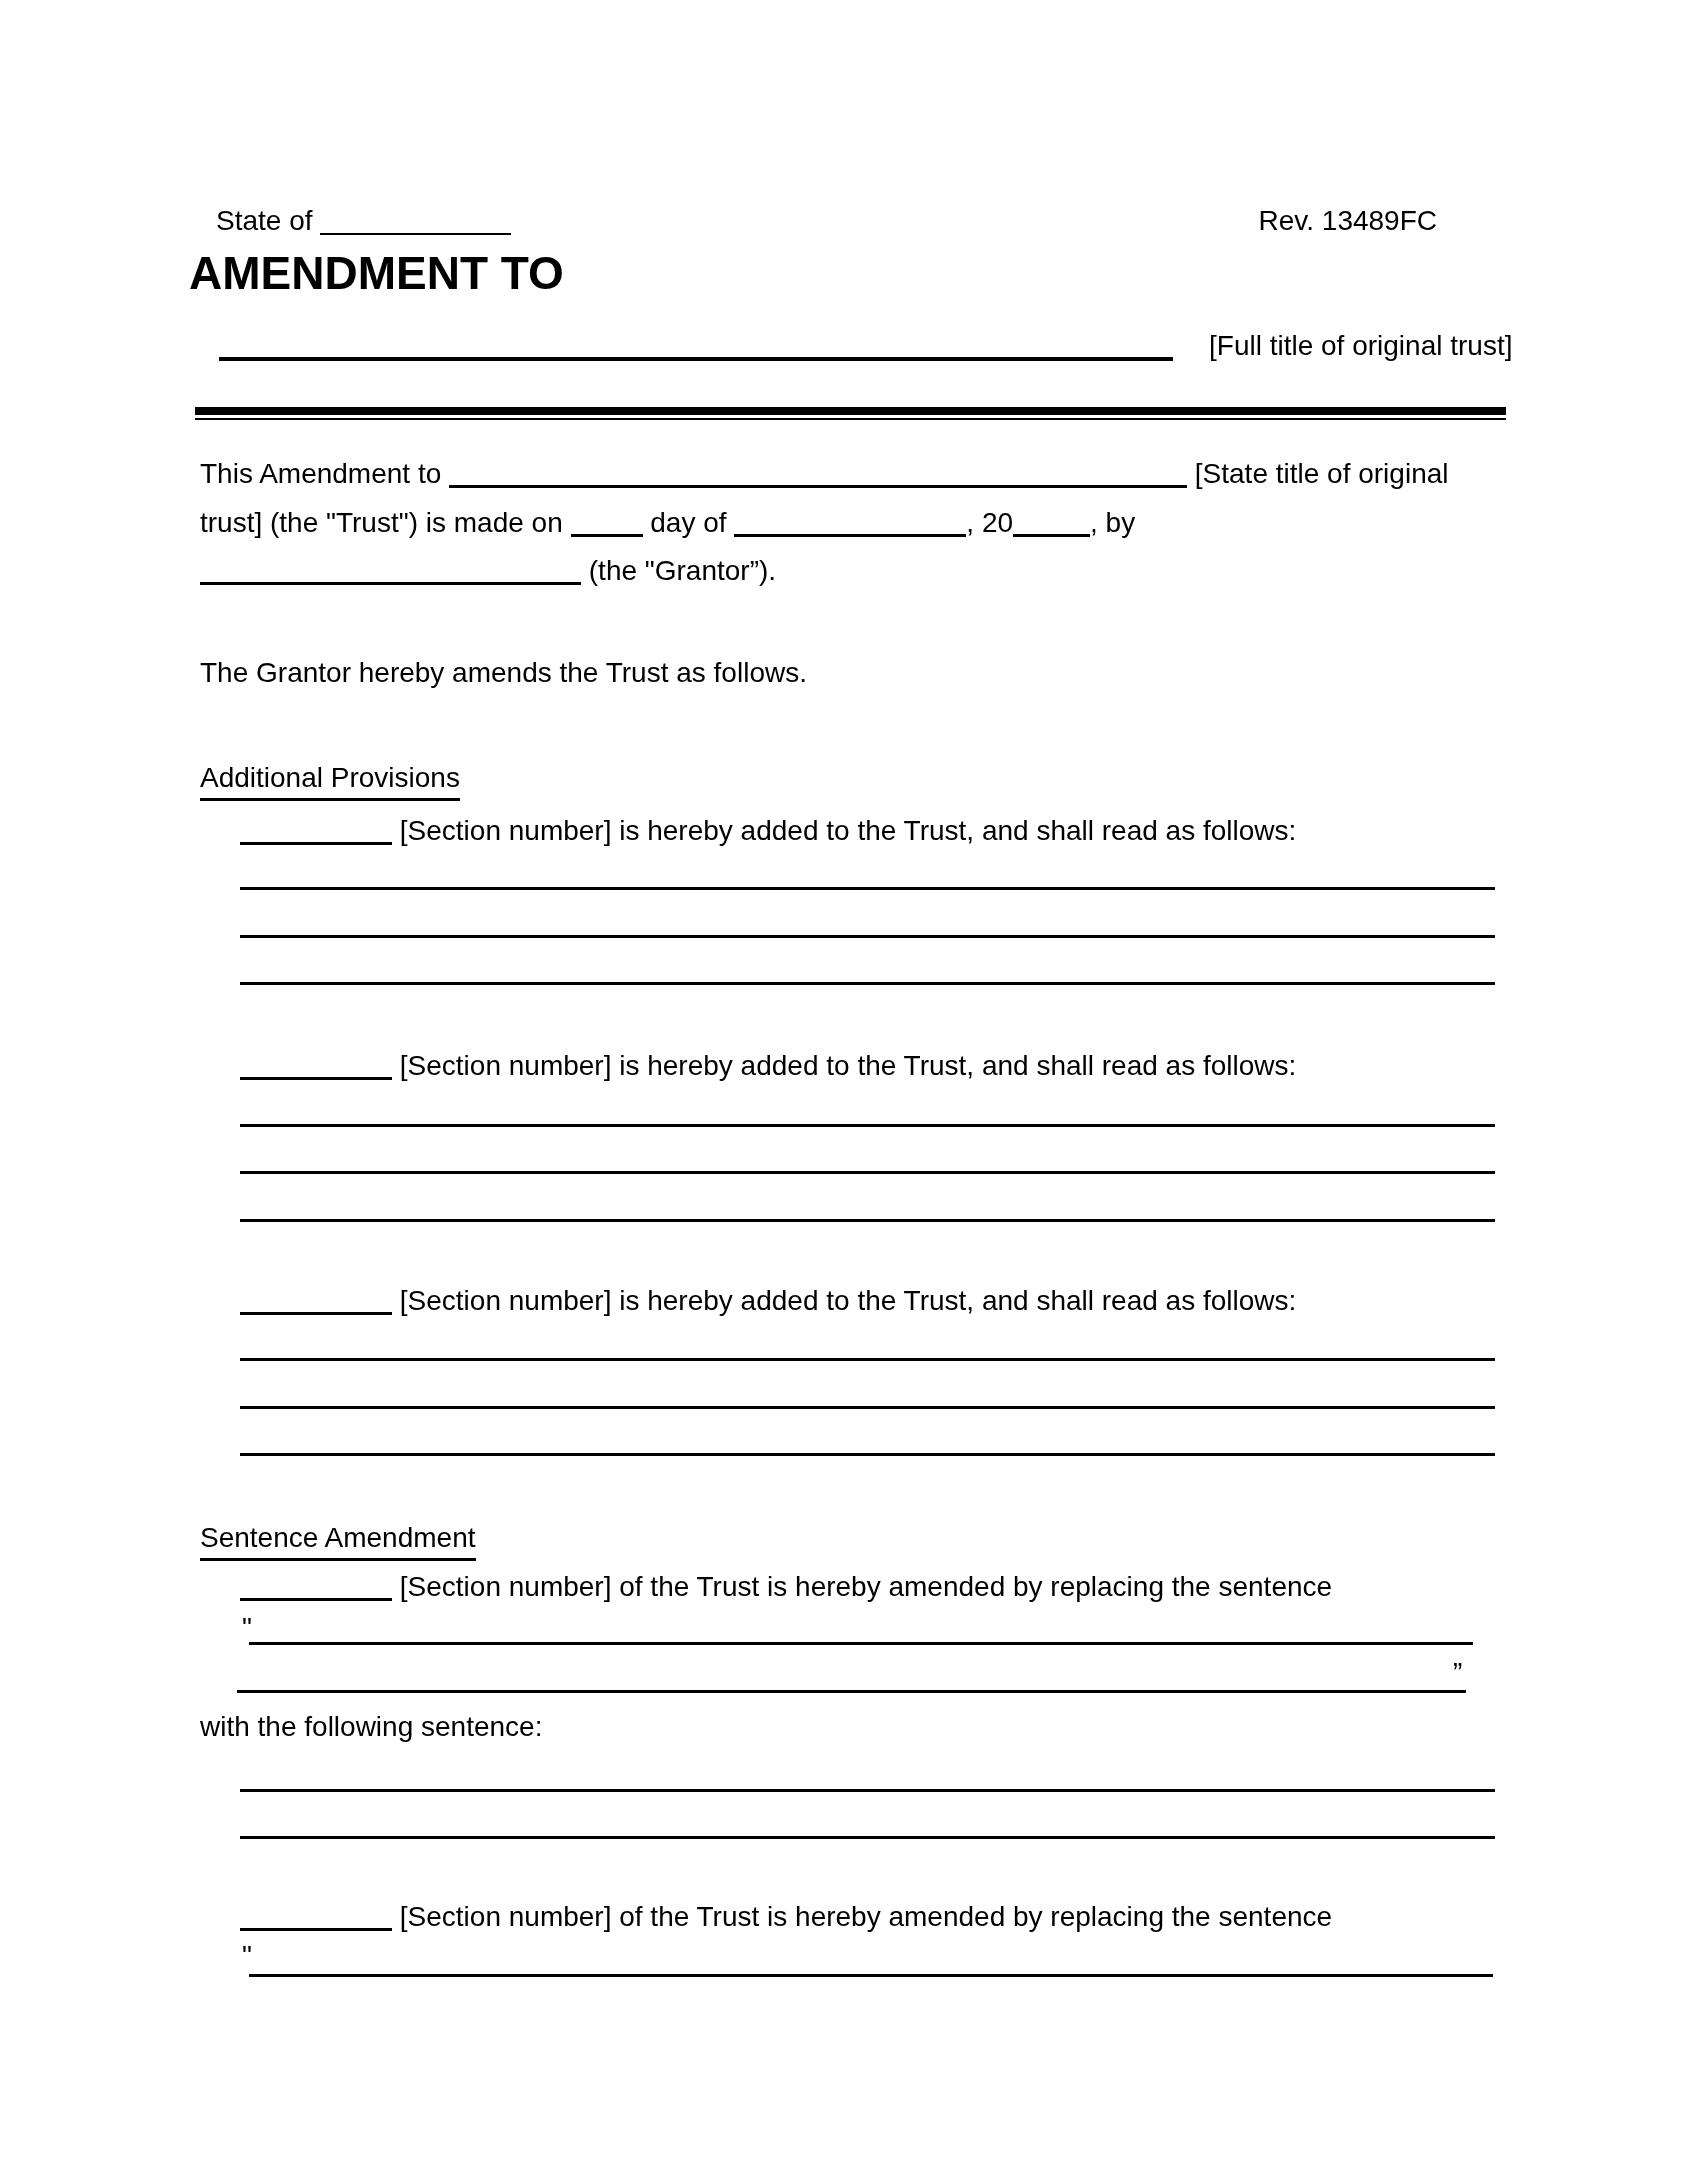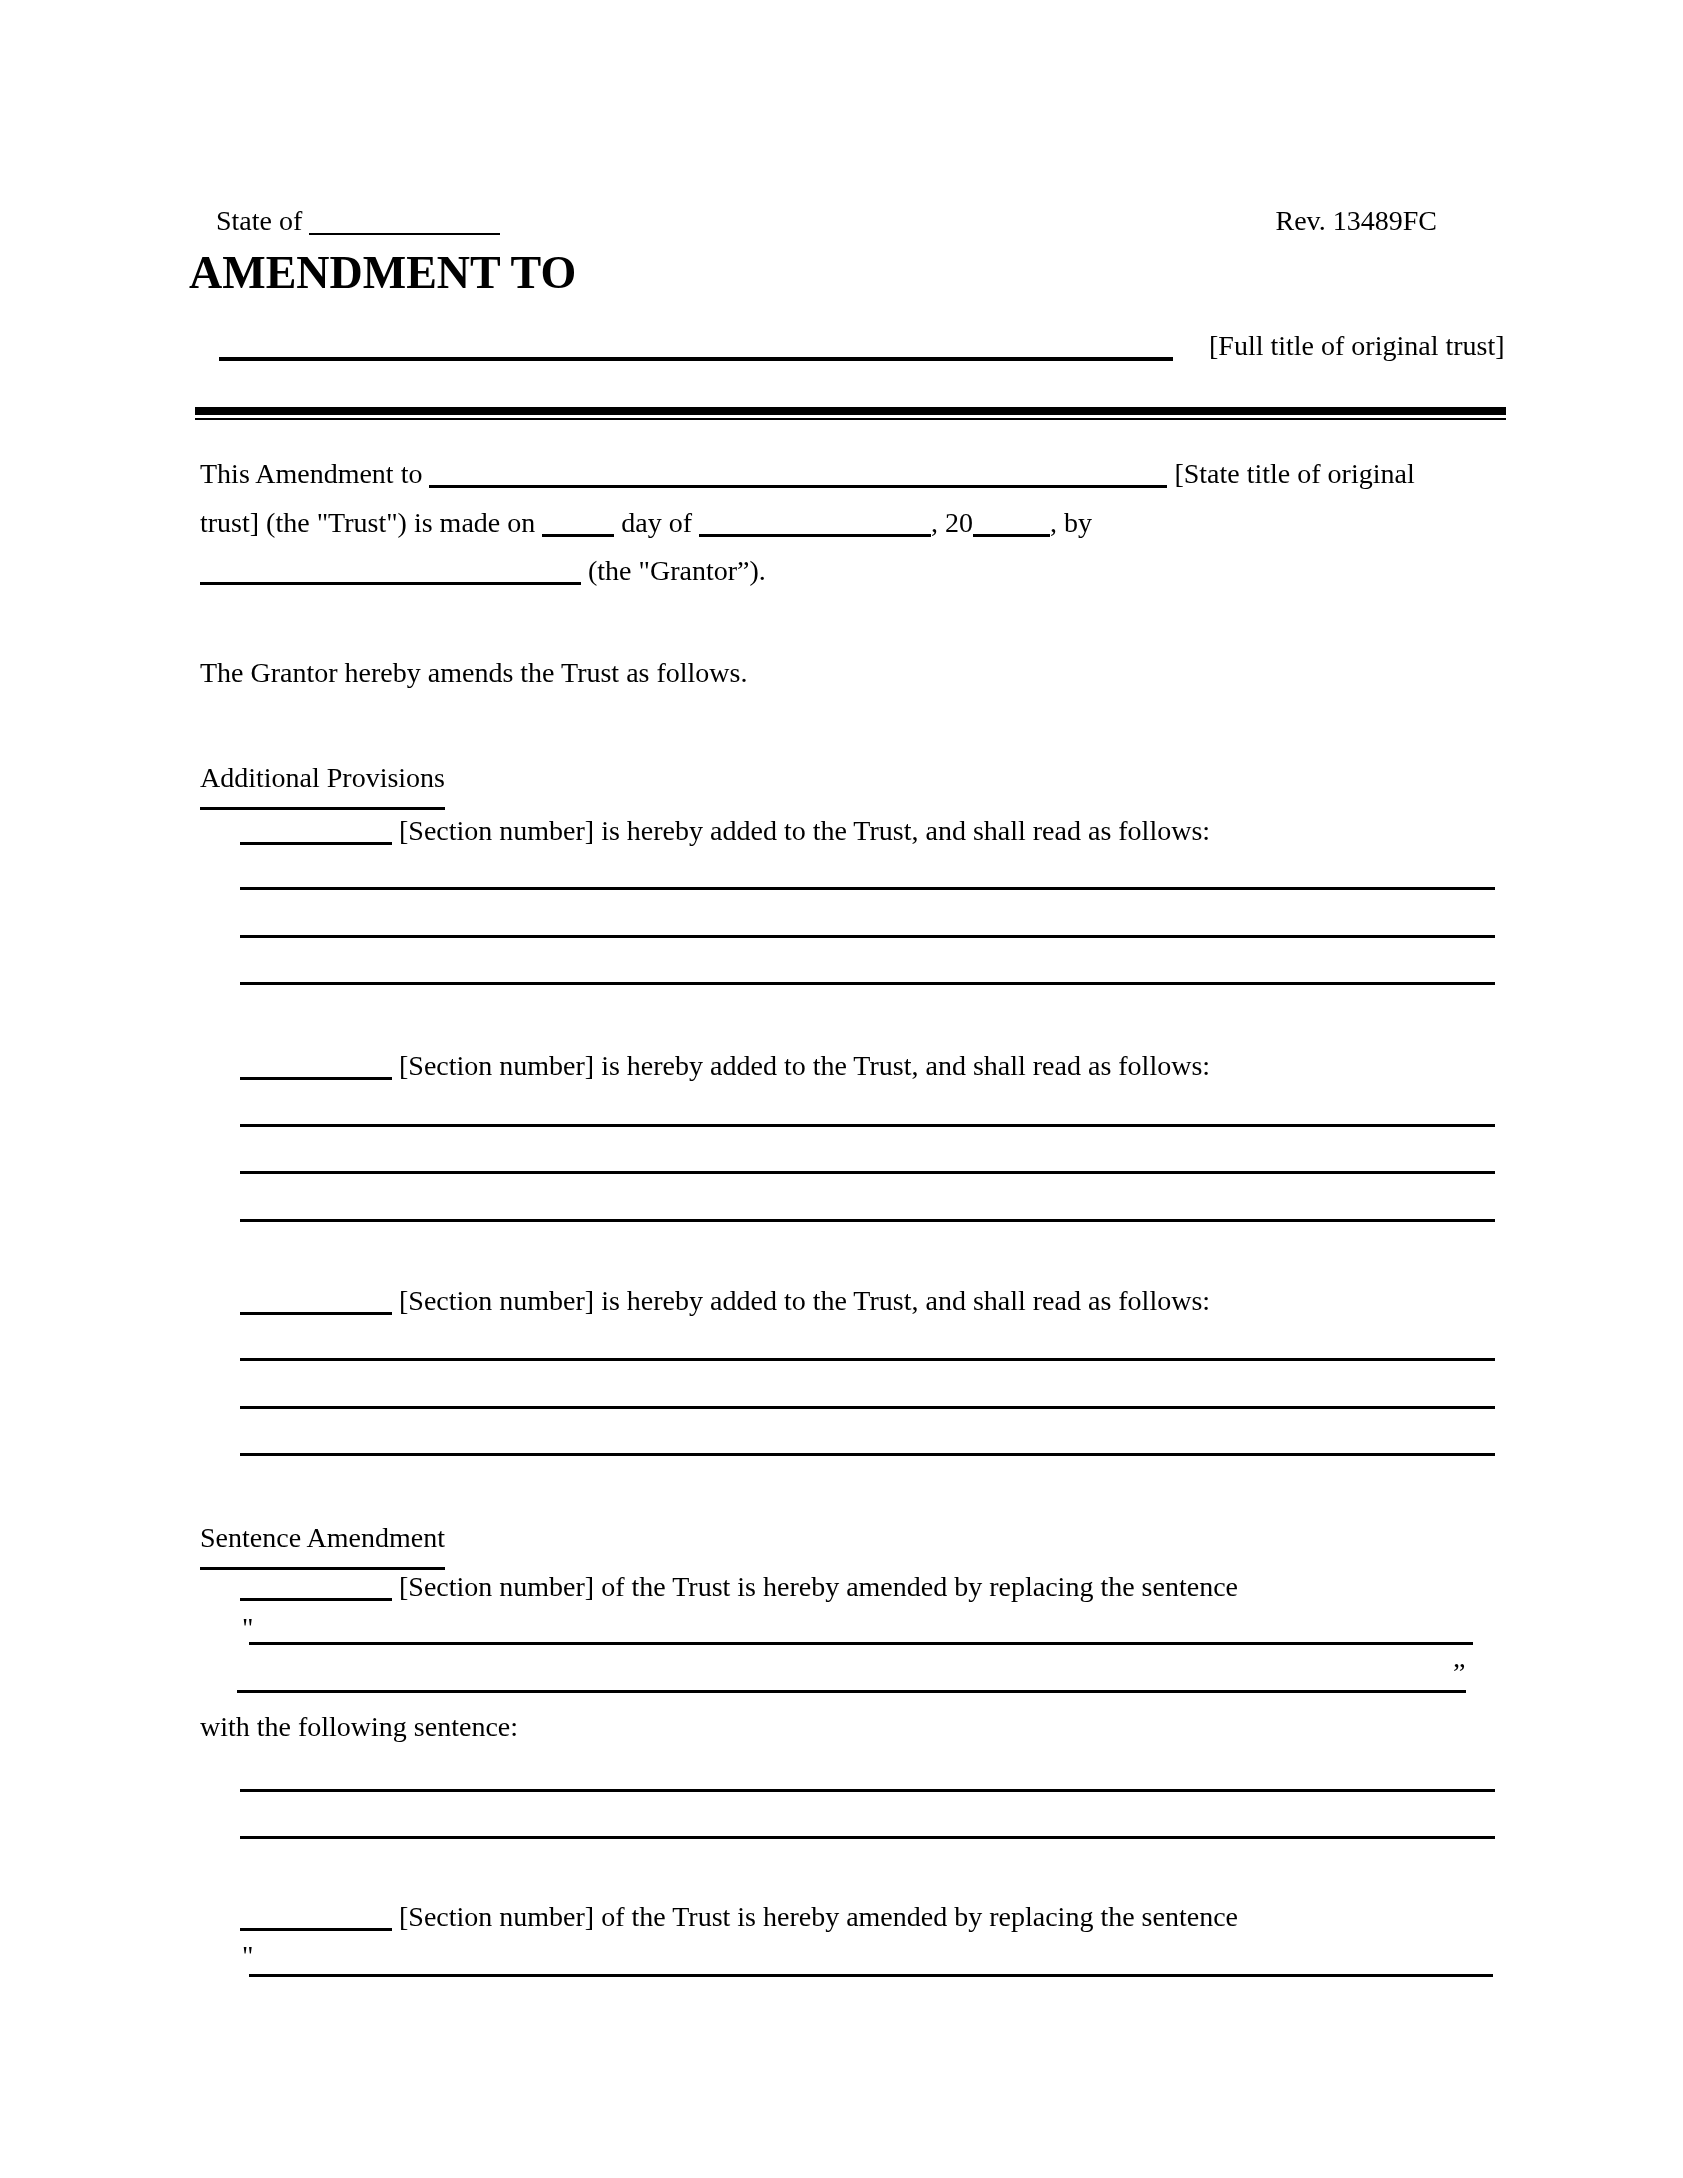--- a/index.html
+++ b/index.html
@@ -2,21 +2,21 @@
 <html><head>
 <meta charset="utf-8">
 <style>
   html, body { margin: 0; padding: 0; background: #ffffff; }
   .page {
     position: relative;
     width: 1683px;
     height: 2178px;
     background: #ffffff;
     color: #000000;
-    font-family: Liberation Serif, serif;
+    font-family: Liberation Sans, sans-serif;
     font-size: 28px;
     line-height: 34px;
     overflow: hidden;
   }
   .abs { position: absolute; white-space: nowrap; }
   .blank {
     display: inline-block;
     height: 0;
     border-bottom: 3px solid #000;
     vertical-align: -5px;
@@ -27,21 +27,21 @@
     height: 3px;
     background: #000000;
   }
   .thickline {
     position: absolute;
     height: 4px;
     background: #000000;
   }
   .heading {
     border-bottom: 3px solid #000;
-    padding-bottom: 14px;
+    padding-bottom: 5px;
   }
   .doc-title {
     position: absolute;
     left: 189px;
     width: 1311px;
     text-align: left;
     font-size: 46px;
     line-height: 46px;
     font-weight: bold;
     white-space: nowrap;

